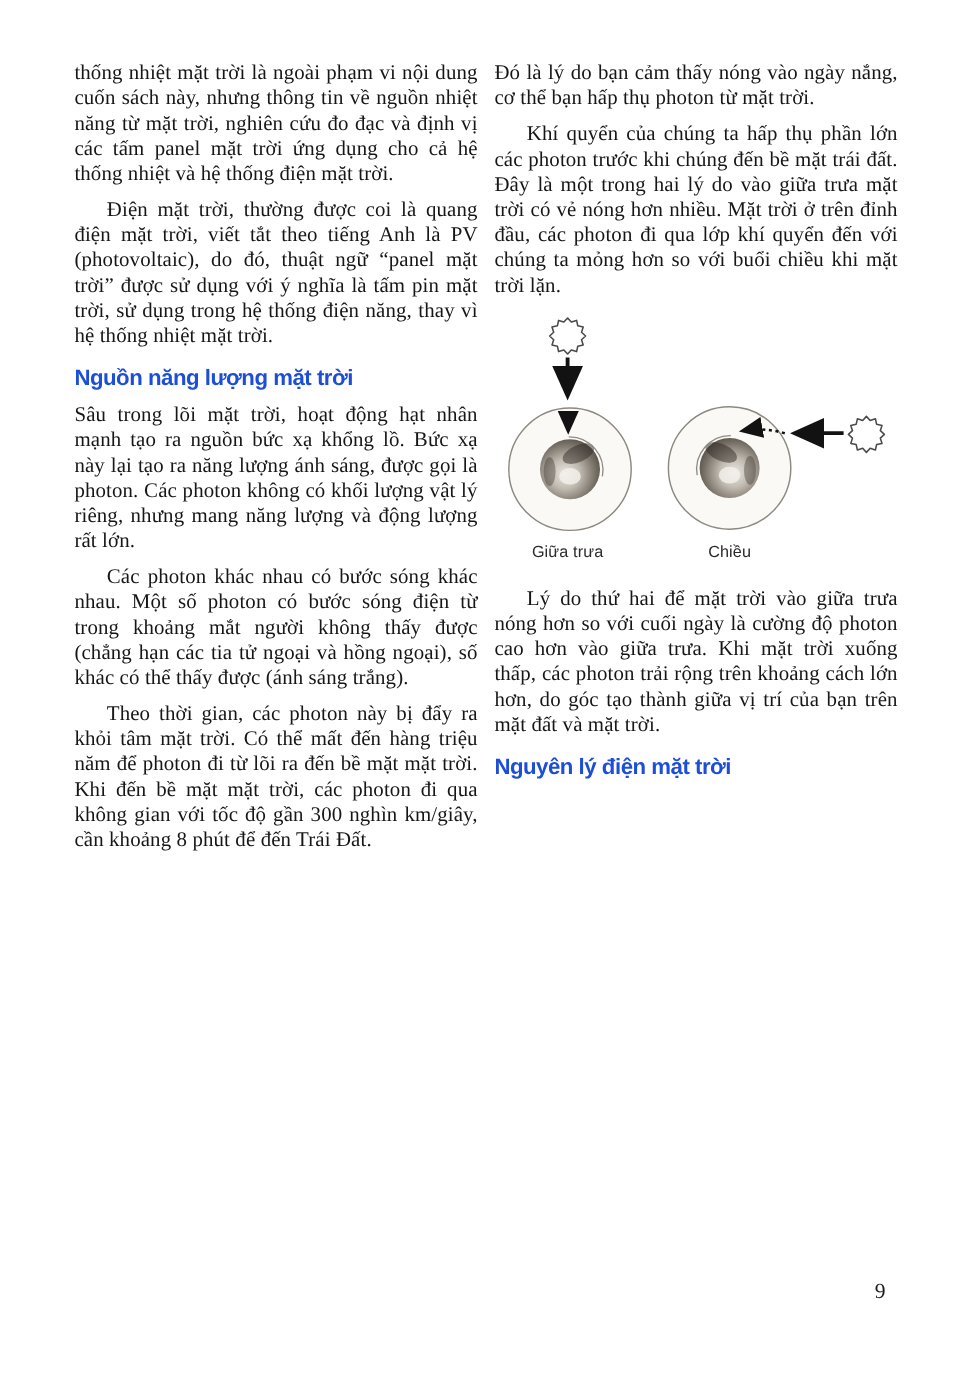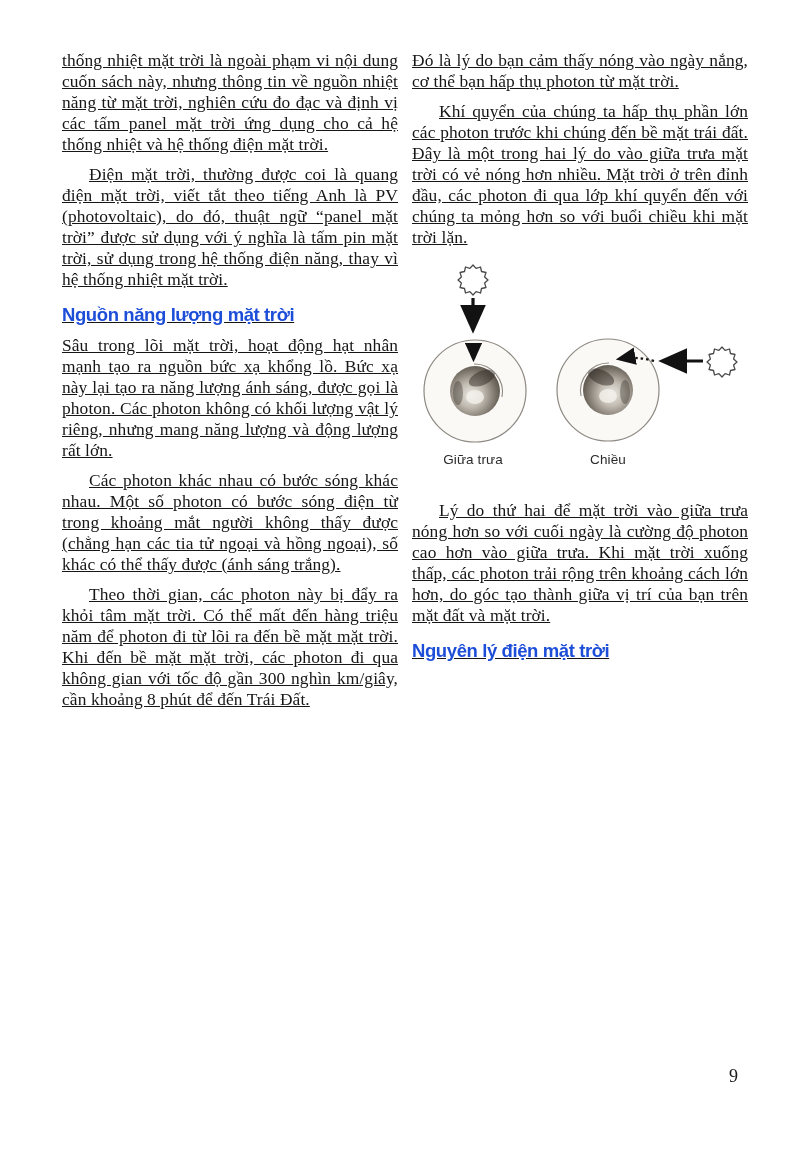--- a/index.html
+++ b/index.html
@@ -17,21 +17,20 @@
   }
   .page {
     position: absolute;
     inset: 0;
     padding: 50px 52px 0 62px;
     box-sizing: border-box;
   }
   .columns {
     display: flex;
     gap: 14px;
-    text-decoration: underline;
   }
   .col {
     width: 336px;
     flex: 0 0 336px;
     font-size: 17.4px;
     line-height: 21px;
     text-align: justify;
     letter-spacing: 0.1px;
   }
   .col p {
@@ -45,21 +44,21 @@
     font-weight: 700;
     font-stretch: condensed;
     letter-spacing: -0.4px;
     font-size: 18.5px;
     line-height: 22px;
     margin: 14px 0 9px 0;
     text-align: left;
     color: #1d4ed8;
   }
   .figure {
-    margin: 8px 0 28px 0;
+    margin: 8px 0 16px 0;
   }
   .figure svg {
     display: block;
   }
   .fig-label {
     font-family: "Liberation Sans", "DejaVu Sans", sans-serif;
     font-size: 13.5px;
     fill: #2a2a2a;
   }
   .em-italic {

